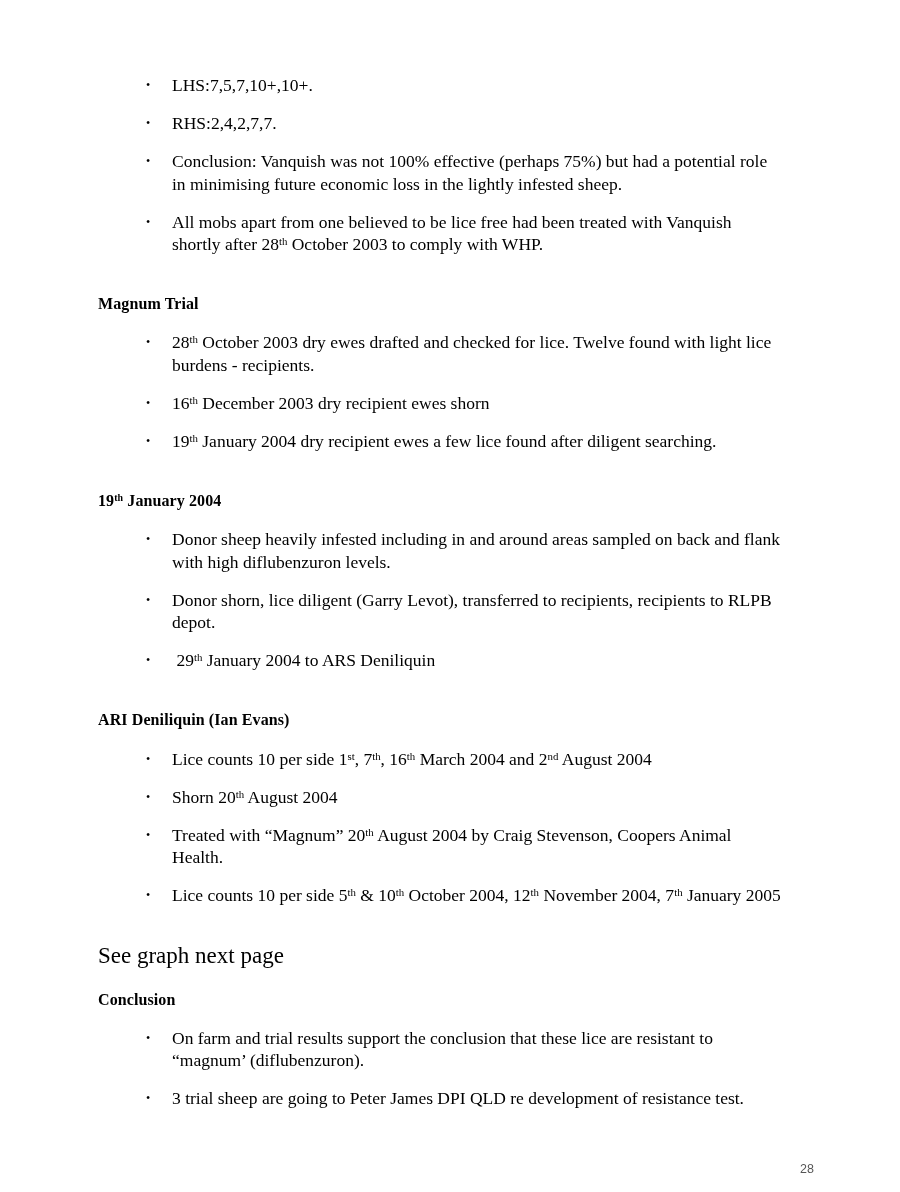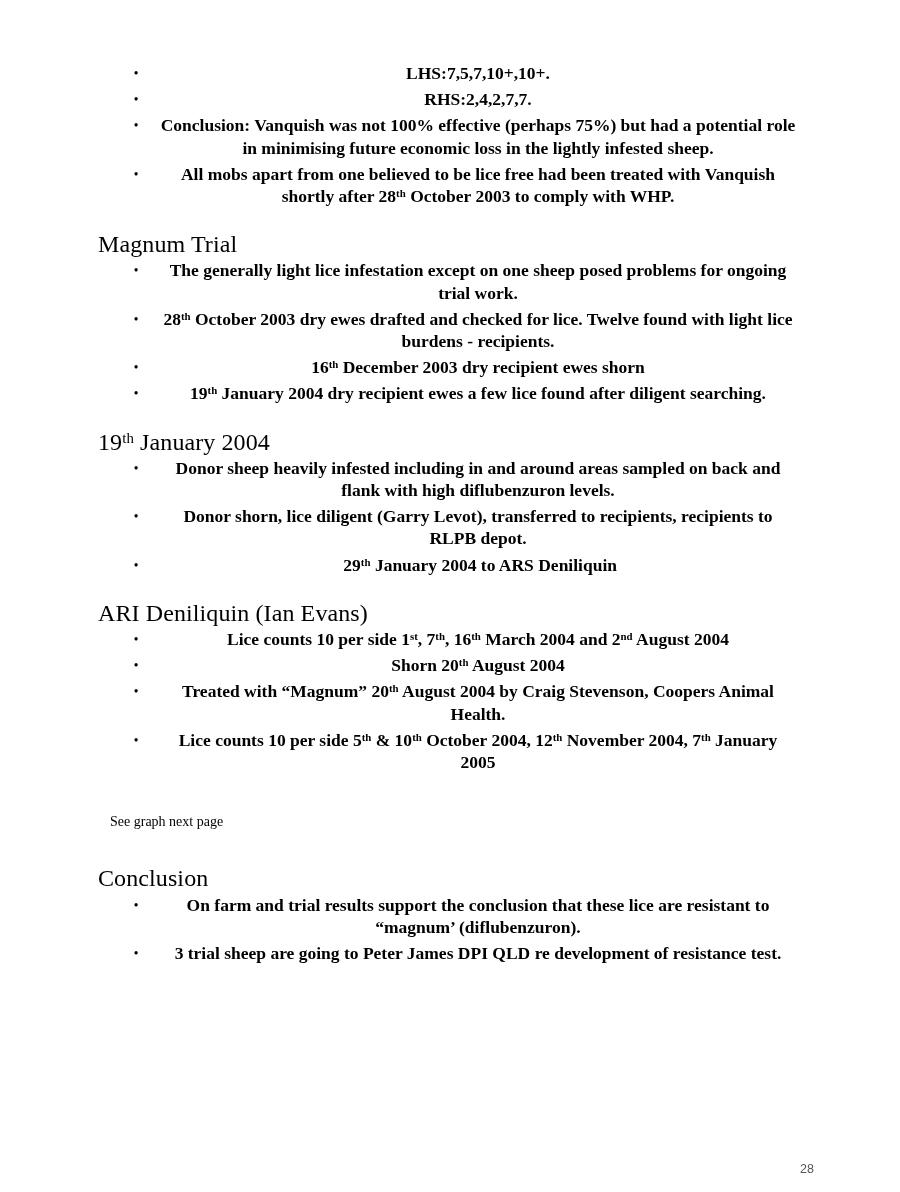--- a/index.html
+++ b/index.html
@@ -31,47 +31,46 @@
     width: 702px;
   }
 
   
   .section {
     margin: 0;
     padding: 0;
   }
 
   .heading {
-    font-weight: normal;
-    font-size: 24px;
+    font-weight: bold;
+    font-size: 16px;
     line-height: 22.2px;
     margin: 0 0 1px 0;
     letter-spacing: 0.1px;
   }
 
   .plain-line {
-    font-size: 14px;
+    font-size: 23px;
     line-height: 22.2px;
-    margin: 12px;
+    margin: 0;
   }
 
   ul.bullets {
     list-style: none;
     margin: 0;
     padding: 0;
   }
 
   ul.bullets > li {
     position: relative;
     padding-left: 58px;
     font-size: 17.5px;
     line-height: 22.2px;
-    margin: 4px;
-    text-align: center;
-    font-weight: bold;
+    margin: 16px;
+    text-align: left;
   }
 
   ul.bullets > li::before {
     content: "\2022";
     position: absolute;
     left: 32px;
     top: 0;
     font-size: 12px;
     line-height: 22.2px;
   }
@@ -109,21 +108,20 @@
         <li>Conclusion: Vanquish was not 100% effective (perhaps 75%) but had a potential role in minimising future economic loss in the lightly infested sheep.</li>
         <li>All mobs apart from one believed to be lice free had been treated with Vanquish shortly after 28<sup>th</sup> October 2003 to comply with WHP.</li>
       </ul>
     </div>
 
     <div class="gap-lg"></div>
 
     <div class="section">
       <div class="heading">Magnum Trial</div>
       <ul class="bullets">
-        <li>The generally light lice infestation except on one sheep posed problems for ongoing trial work.</li>
         <li>28<sup>th</sup> October 2003 dry ewes drafted and checked for lice. Twelve found with light lice burdens - recipients.</li>
         <li>16<sup>th</sup> December 2003 dry recipient ewes shorn</li>
         <li>19<sup>th</sup> January 2004 dry recipient ewes a few lice found after diligent searching.</li>
       </ul>
     </div>
 
     <div class="gap-lg"></div>
 
     <div class="section">
       <div class="heading">19<sup>th</sup> January 2004</div>

